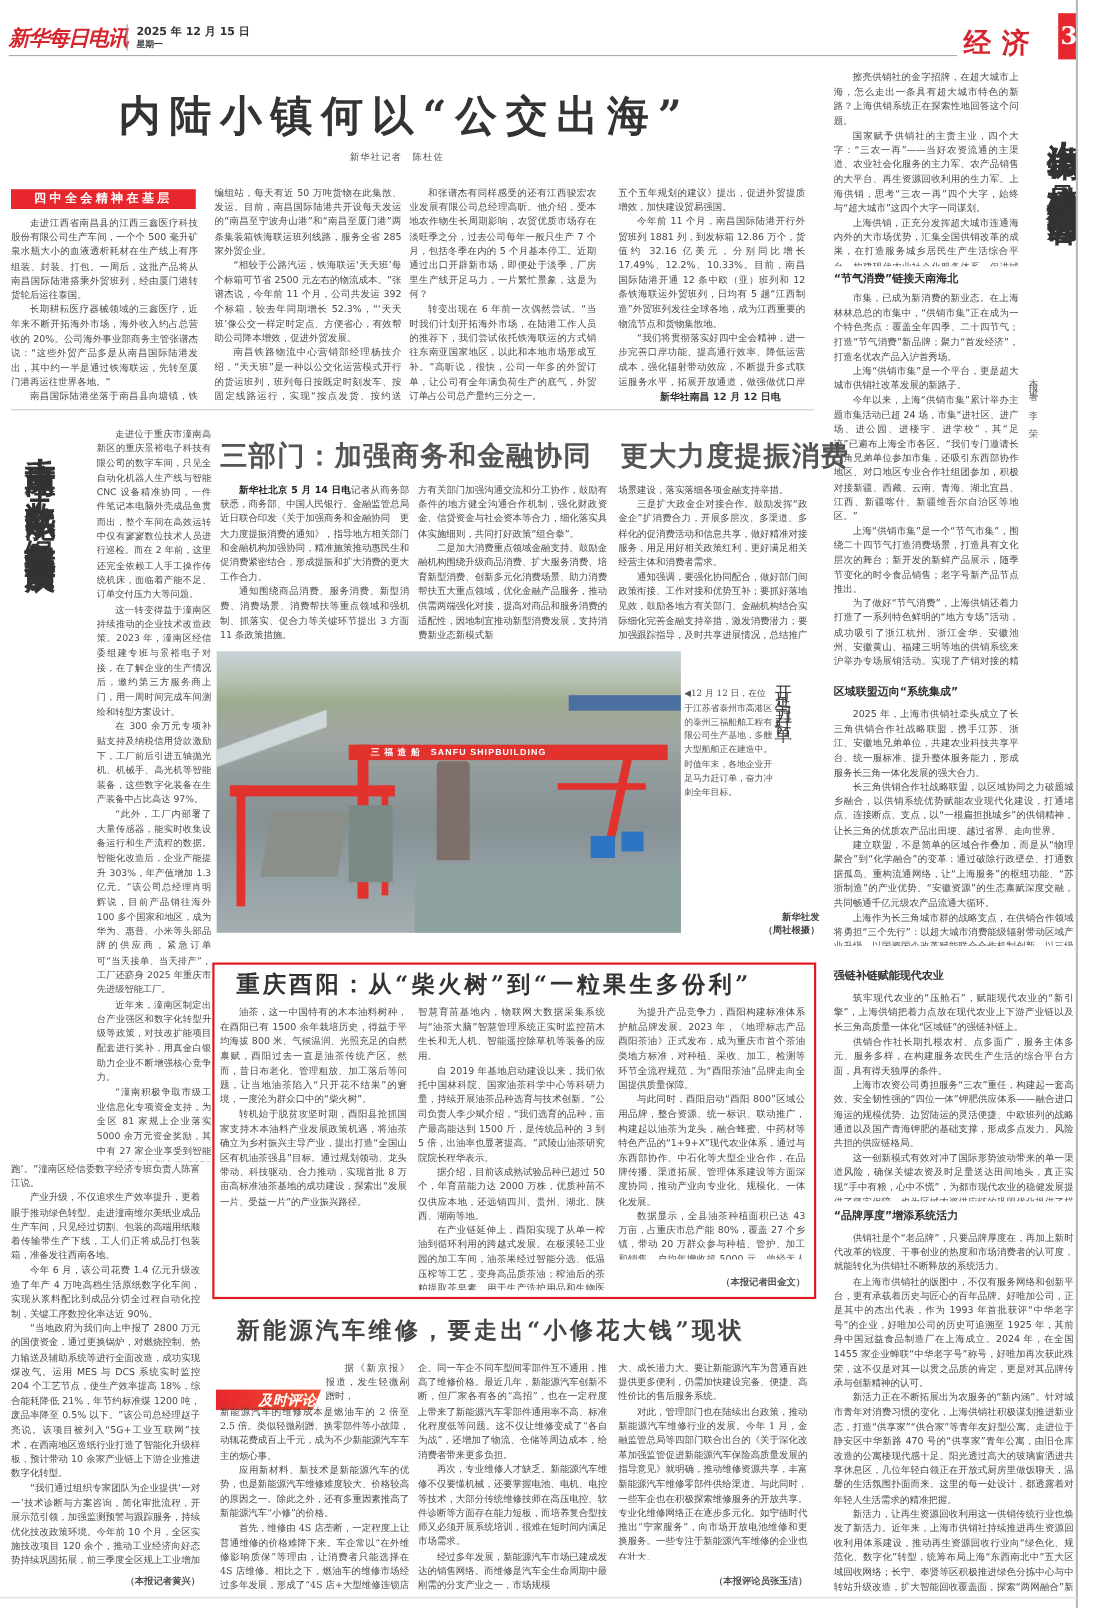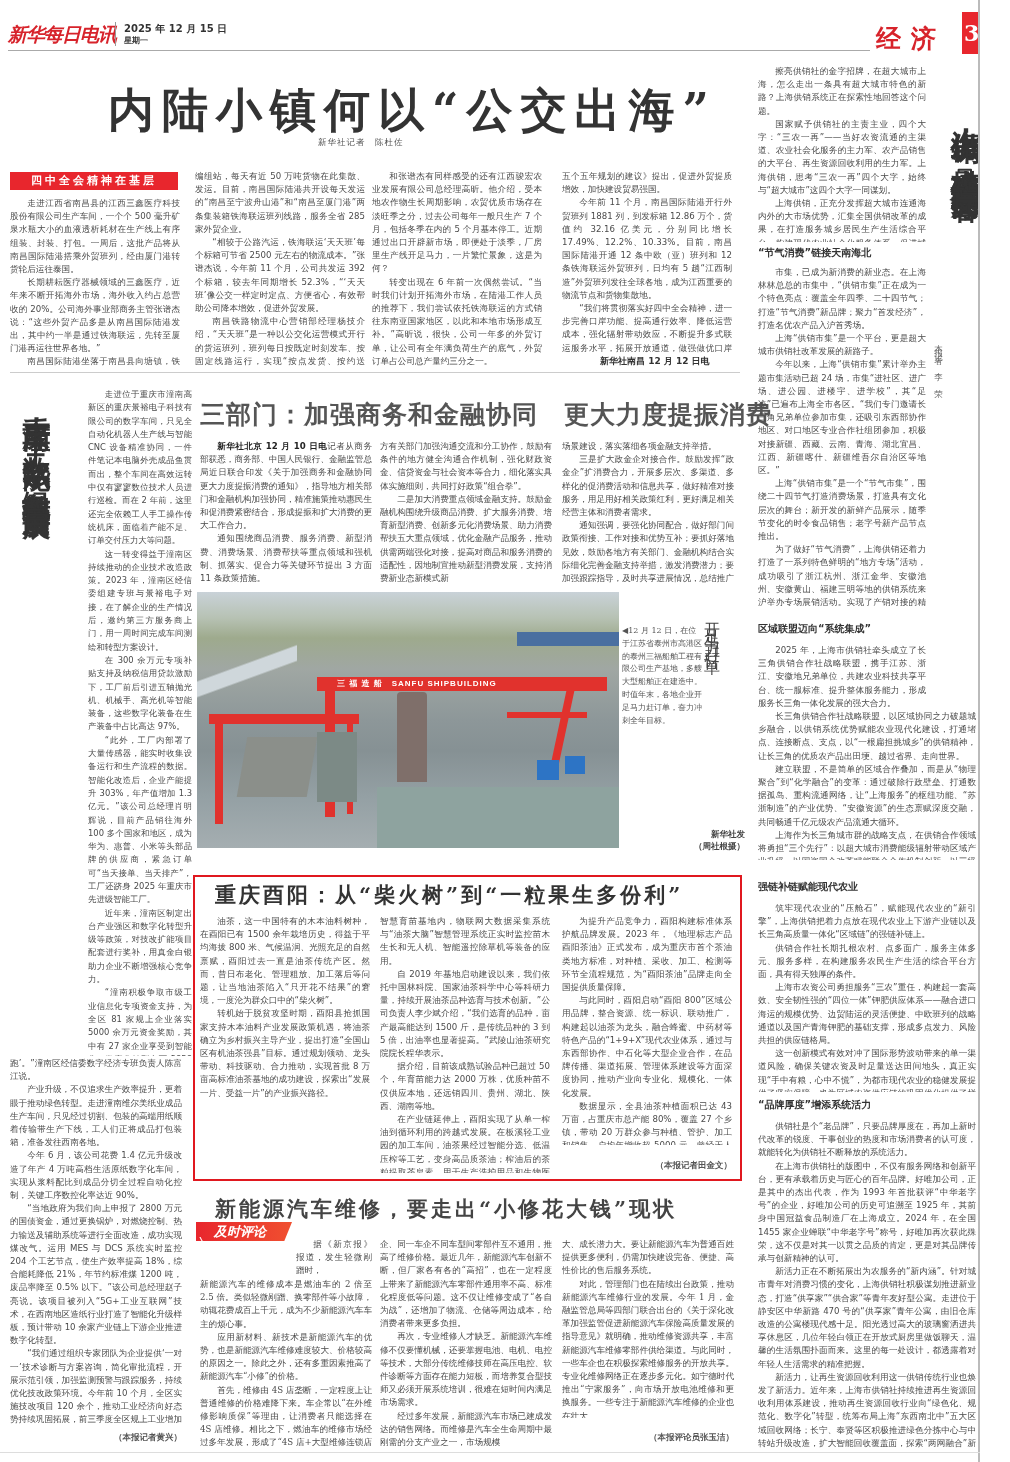--- a/index.html
+++ b/index.html
@@ -13,21 +13,21 @@
 #masthead-logo{left:8px;top:22px;font-size:19px;font-weight:bold;color:#d7232b;letter-spacing:-1px;font-family:"DejaVu Serif",serif;font-style:italic}
 #masthead-sep{left:115px;top:22px;width:1px;height:24px;background:#999}
 #masthead-date{left:124px;top:22px;font-size:10px;font-weight:bold;color:#333;font-family:"DejaVu Sans",sans-serif}
 #masthead-weekday{left:124px;top:35px;font-size:8px;color:#333;font-weight:bold;font-family:"DejaVu Sans",sans-serif}
 #masthead-rule{left:8px;top:50px;width:862px;height:1px;background:#aaa}
 #section-name{left:876px;top:22px;font-size:25px;font-weight:bold;color:#d7232b;letter-spacing:10px}
 #page-num{left:962px;top:12px;width:18px;height:42px;background:#e8262d;color:#fff;font-size:22px;font-weight:bold;padding-left:2px;padding-top:8px;overflow:hidden}
 #right-edge{left:980px;top:0;width:30px;height:1462px;background:#fff}
 #right-edge-line{left:978px;top:0;width:4px;height:1462px;background:#bbb}
 
-#h1{left:108px;top:80px;font-size:46px;font-weight:bold;color:#333;letter-spacing:8px}
+#h1{left:108px;top:80px;font-size:38px;font-weight:bold;color:#333;letter-spacing:8px}
 #h1-byline{left:318px;top:137px;font-size:8.5px;color:#555;letter-spacing:1px}
 #banner{left:10px;top:172px;width:168px;height:18px;background:#e8262d;color:#fff;font-size:11px;font-weight:bold;text-align:center;line-height:18px;letter-spacing:3px;font-family:"DejaVu Sans",sans-serif}
 .rule-h{height:1px;background:#ccc}
 
 .vtitle{writing-mode:vertical-rl;font-weight:bold;color:#333;letter-spacing:2px}
 #chongqing-title{left:18px;top:395px;font-size:28px;line-height:36px;height:690px}
 #shanghai-title{left:950px;top:105px;font-size:30px;line-height:32px;height:575px}
 #shanghai-byline{left:933px;top:338px;font-size:8.5px;color:#666;writing-mode:vertical-rl;letter-spacing:4px}
 
 #h2{left:200px;top:398px;font-size:25px;font-weight:bold;color:#555;letter-spacing:1px}
@@ -35,21 +35,21 @@
 #photo{left:197px;top:592px;width:422px;height:256px;overflow:hidden;background:linear-gradient(180deg,#c9d2d8 0%,#b7c2b4 10%,#9eaa8d 18%,#a0a7a3 30%,#8d9799 50%,#869194 62%,#94a0a4 80%,#a5aeb1 100%)}
 .crane{position:absolute;background:#e1322d}
 #photo-caption-title{left:702px;top:610px;font-size:16px;color:#444;writing-mode:vertical-rl;letter-spacing:6px;line-height:20px}
 #photo-caption{left:622px;top:625px;width:80px;font-size:8px;line-height:12.8px;color:#555}
 #photo-credit{left:655px;top:828px;width:90px;text-align:right;font-size:8.5px;font-weight:bold;color:#444;line-height:12px;font-family:"DejaVu Sans",sans-serif}
 
 #redbox{left:193px;top:875px;width:549px;height:306px;border:2.5px solid #e0181f}
 #h3{left:215px;top:881px;font-size:21px;font-weight:bold;color:#333;letter-spacing:3px}
 
 #h4{left:215px;top:1195px;font-size:21px;font-weight:bold;color:#444;letter-spacing:3px}
-#comment-badge{left:196px;top:1222px;width:96px;height:19px;background:linear-gradient(90deg,#e8262d,#f05030);color:#fff;font-size:13px;font-style:italic;font-weight:bold;line-height:19px;padding-left:18px;font-family:Liberation Sans, sans-serif;clip-path:polygon(0 0,100% 0,92% 100%,0 100%)}
+#comment-badge{left:196px;top:1263px;width:96px;height:19px;background:linear-gradient(90deg,#e8262d,#f05030);color:#fff;font-size:13px;font-style:italic;font-weight:bold;line-height:19px;padding-left:39px;font-family:Liberation Sans, sans-serif;clip-path:polygon(0 0,100% 0,92% 100%,0 100%)}
 #comment-badge-icon{left:200px;top:1237px;color:#fff;font-size:13px;font-weight:bold}
 .subhead{font-size:10px;font-weight:bold;color:#333;text-align:left;font-family:"DejaVu Sans",sans-serif}
 .credit{font-size:8.5px;font-weight:bold;color:#555;text-align:right;font-family:"DejaVu Sans",sans-serif}
 #bottom-rule{left:0;top:1452px;width:980px;height:1px;background:#ddd}
 </style>
 </head>
 <body>
 
 <div class="abs" id="masthead-logo">新华每日电讯</div>
 <div class="abs" id="masthead-sep"></div>
@@ -99,21 +99,21 @@
   <p style="text-indent:0">跑’。”潼南区经信委数字经济专班负责人陈富江说。</p>
   <p>产业升级，不仅追求生产效率提升，更着眼于推动绿色转型。走进潼南维尔美纸业成品生产车间，只见经过切割、包装的高端用纸顺着传输带生产下线，工人们正将成品打包装箱，准备发往西南各地。</p>
   <p>今年 6 月，该公司花费 1.4 亿元升级改造了年产 4 万吨高档生活原纸数字化车间，实现从浆料配比到成品分切全过程自动化控制，关键工序数控化率达近 90%。</p>
   <p>“当地政府为我们向上申报了 2800 万元的国债资金，通过更换锅炉，对燃烧控制、热力输送及辅助系统等进行全面改造，成功实现煤改气。运用 MES 与 DCS 系统实时监控 204 个工艺节点，使生产效率提高 18%，综合能耗降低 21%，年节约标准煤 1200 吨，废品率降至 0.5% 以下。”该公司总经理赵子亮说。该项目被列入“5G+工业互联网”技术，在西南地区造纸行业打造了智能化升级样板，预计带动 10 余家产业链上下游企业推进数字化转型。</p>
   <p>“我们通过组织专家团队为企业提供‘一对一’技术诊断与方案咨询，简化审批流程，开展示范引领，加强监测预警与跟踪服务，持续优化技改政策环境。今年前 10 个月，全区实施技改项目 120 余个，推动工业经济向好态势持续巩固拓展，前三季度全区规上工业增加值增长 9.4%。”潼南区相关负责人表示，下一步，潼南将继续深化技术改造与数字化转型，强化政策与资金支持，推动更多企业智能化、绿色化升级，同时持续培育创新主体，促进产学研融合，为区域高质量发展注入动力。</p>
 </div>
 <div class="abs credit" style="left:10px;top:1432px;width:172px">（本报记者黄兴）</div>
 
 <div class="abs" id="h2">三部门：加强商务和金融协同　更大力度提振消费</div>
 <div class="abs txt" style="left:200px;top:440px;width:172px;height:145px">
-  <p><b>新华社北京 12 月 10 日电</b><span>记者从商务部获悉，商务部、中国人民银行、金融监管总局近日联合印发《关于加强商务和金融协同　更大力度提振消费的通知》，指导地方相关部门和金融机构加强协同，精准施策推动惠民生和促消费紧密结合，形成提振和扩大消费的更大工作合力。</span></p>
+  <p><b>新华社北京 5 月 14 日电</b><span>记者从商务部获悉，商务部、中国人民银行、金融监管总局近日联合印发《关于加强商务和金融协同　更大力度提振消费的通知》，指导地方相关部门和金融机构加强协同，精准施策推动惠民生和促消费紧密结合，形成提振和扩大消费的更大工作合力。</span></p>
   <p>通知围绕商品消费、服务消费、新型消费、消费场景、消费帮扶等重点领域和强机制、抓落实、促合力等关键环节提出 3 方面 11 条政策措施。</p>
 
 </div>
 <div class="abs txt" style="left:380px;top:440px;width:172px;height:145px">
   <p style="text-indent:0">方有关部门加强沟通交流和分工协作，鼓励有条件的地方健全沟通合作机制，强化财政资金、信贷资金与社会资本等合力，细化落实具体实施细则，共同打好政策“组合拳”。</p>
   <p>二是加大消费重点领域金融支持。鼓励金融机构围绕升级商品消费、扩大服务消费、培育新型消费、创新多元化消费场景、助力消费帮扶五大重点领域，优化金融产品服务，推动供需两端强化对接，提高对商品和服务消费的适配性，因地制宜推动新型消费发展，支持消费新业态新模式新</p>
 </div>
 <div class="abs txt" style="left:562px;top:440px;width:172px;height:145px">
   <p style="text-indent:0">场景建设，落实落细各项金融支持举措。</p>
   <p>三是扩大政金企对接合作。鼓励发挥“政金企”扩消费合力，开展多层次、多渠道、多样化的促消费活动和信息共享，做好精准对接服务，用足用好相关政策红利，更好满足相关经营主体和消费者需求。</p>

